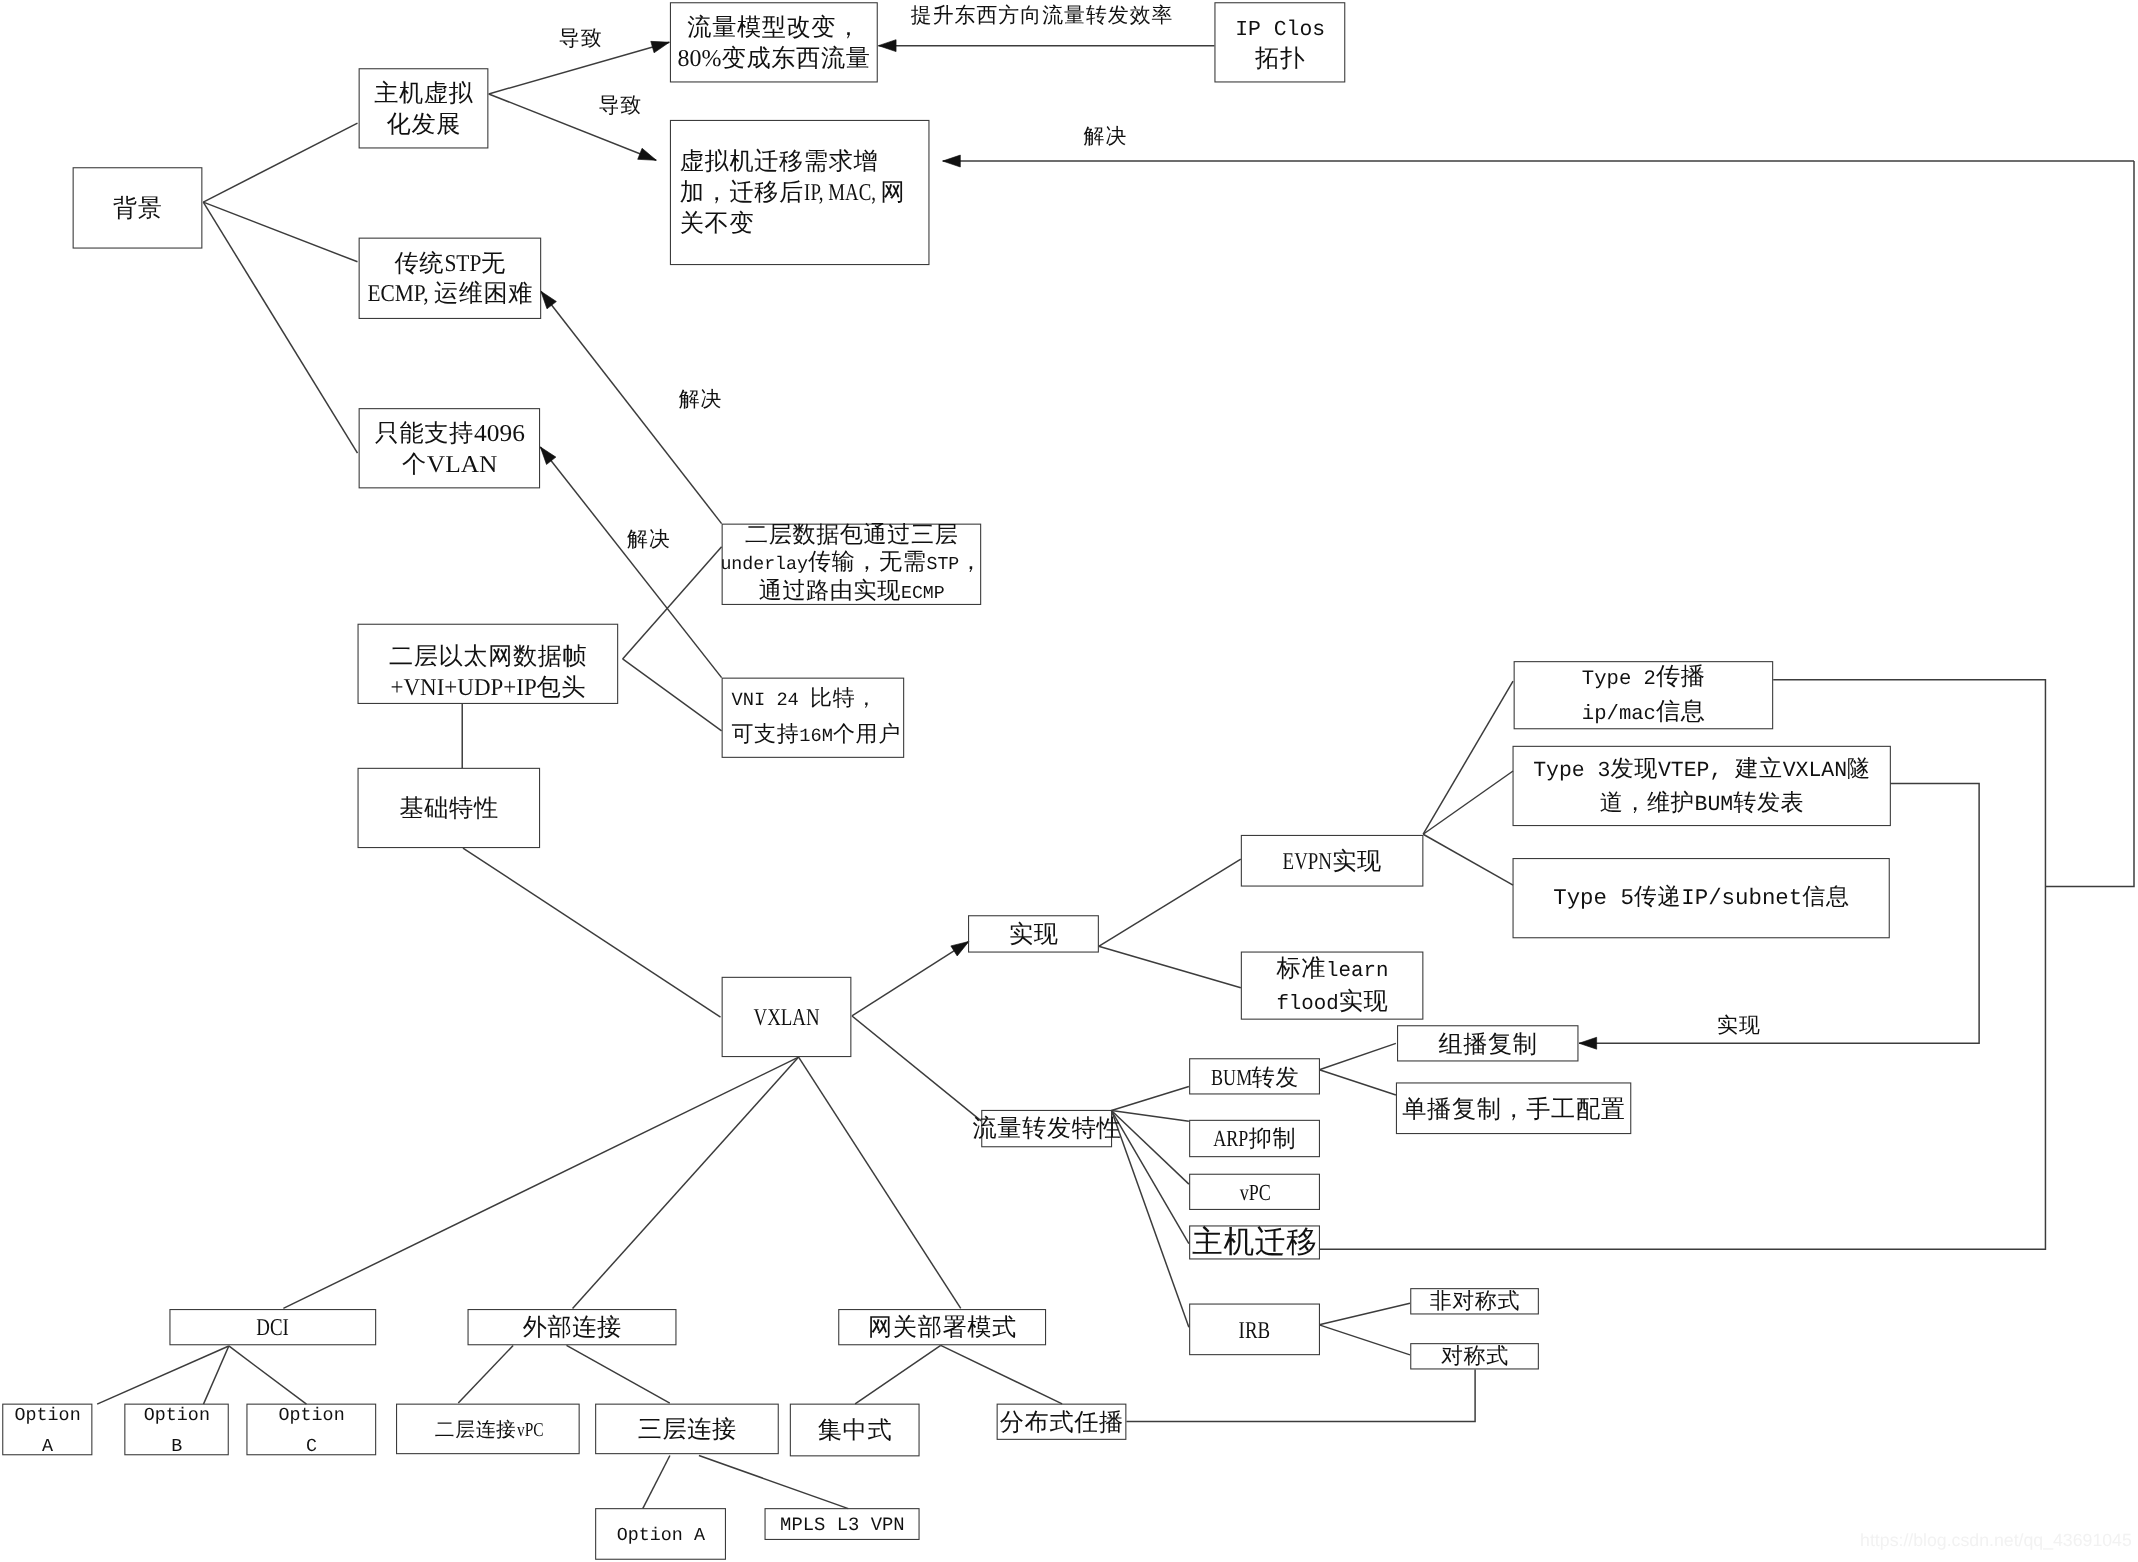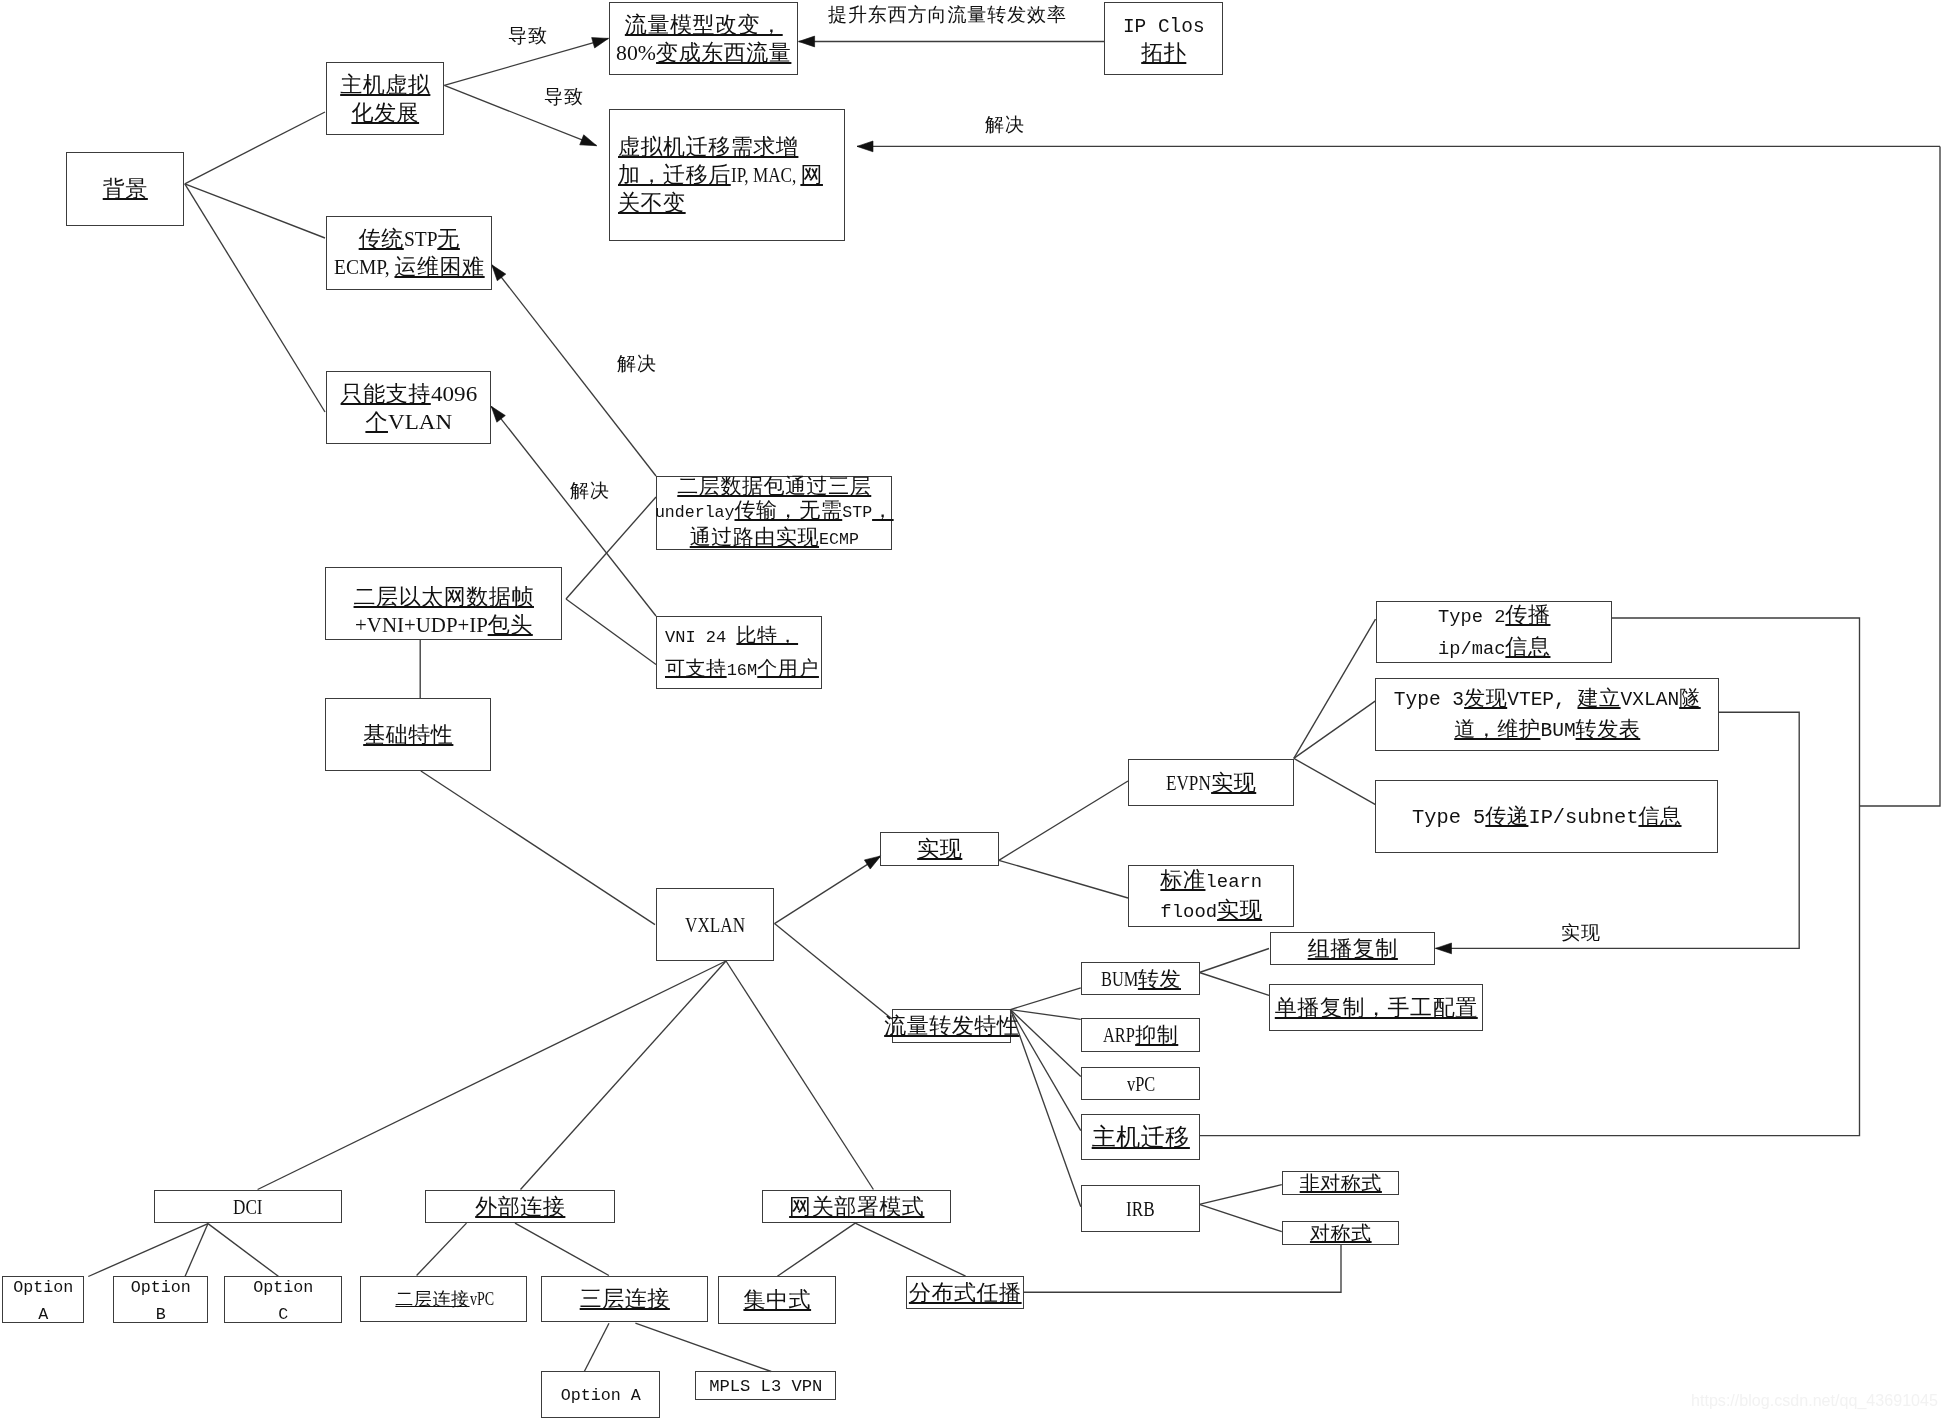--- a/index.html
+++ b/index.html
@@ -3,21 +3,21 @@
 <meta charset="utf-8">
 <title>VXLAN knowledge map</title>
 <style>
   html,body{margin:0;padding:0;background:#ffffff;}
   #canvas{position:relative;width:1944px;height:1420px;background:#ffffff;overflow:hidden;}
   svg#edges{position:absolute;left:0;top:0;width:1944px;height:1420px;overflow:visible;}
   .node{position:absolute;box-sizing:border-box;border:1px solid #3c3c3c;
         display:flex;flex-direction:column;align-items:center;justify-content:center;
         text-align:center;font-family:"Liberation Serif",serif;color:#111111;}
   .node.left{align-items:flex-start;text-align:left;}
-  .node .ln{white-space:pre;letter-spacing:0.55px;margin-right:-0.55px;text-decoration:underline;}
+  .node .ln{white-space:pre;letter-spacing:0.55px;margin-right:-0.55px;}
   .node .ascii{letter-spacing:0;display:inline-block;transform-origin:left center;}
   .node .ascii.mn{font-family:"Liberation Mono",monospace;}
   .node .ascii.sf{font-family:"Liberation Serif",serif;}
   .elabel{position:absolute;font-family:"Liberation Serif",serif;color:#111111;
           white-space:pre;line-height:1;letter-spacing:0.9px;}
   .wm{position:absolute;font-family:"Liberation Sans",sans-serif;font-size:23px;
       white-space:nowrap;}
 </style>
 </head>
 <body>
@@ -154,21 +154,21 @@
   </div>
   <div class="node" style="left:1081px;top:962px;width:119px;height:33px;font-size:21px;line-height:28px;">
     <div class="ln"><span class="ascii sf" style="transform: scaleX(0.78); margin-right: -10.53px;">BUM</span><span>转发</span></div>
   </div>
   <div class="node" style="left:1081px;top:1018px;width:119px;height:34px;font-size:21px;line-height:28px;">
     <div class="ln"><span class="ascii sf" style="transform: scaleX(0.78); margin-right: -8.99px;">ARP</span><span>抑制</span></div>
   </div>
   <div class="node" style="left:1081px;top:1067px;width:119px;height:33px;font-size:21px;line-height:28px;">
     <div class="ln"><span class="ascii sf" style="transform: scaleX(0.78); margin-right: -7.96px;">vPC</span></div>
   </div>
-  <div class="node" style="left:1081px;top:1114px;width:119px;height:46px;font-size:24px;line-height:28px;">
+  <div class="node" style="left:1081px;top:1114px;width:119px;height:31px;font-size:28px;line-height:28px;">
     <div class="ln">主机迁移</div>
   </div>
   <div class="node" style="left:1081px;top:1185px;width:119px;height:47px;font-size:22px;line-height:28px;text-align:center;">
     <div class="ln"><span class="ascii sf" style="transform: scaleX(0.78); margin-right: -8.07px;">IRB</span></div>
   </div>
   <div class="node" style="left:1270px;top:932px;width:165px;height:33px;font-size:22px;line-height:28px;">
     <div class="ln">组播复制</div>
   </div>
   <div class="node" style="left:1269px;top:984px;width:214px;height:47px;font-size:22px;line-height:28px;">
     <div class="ln">单播复制，手工配置</div>

